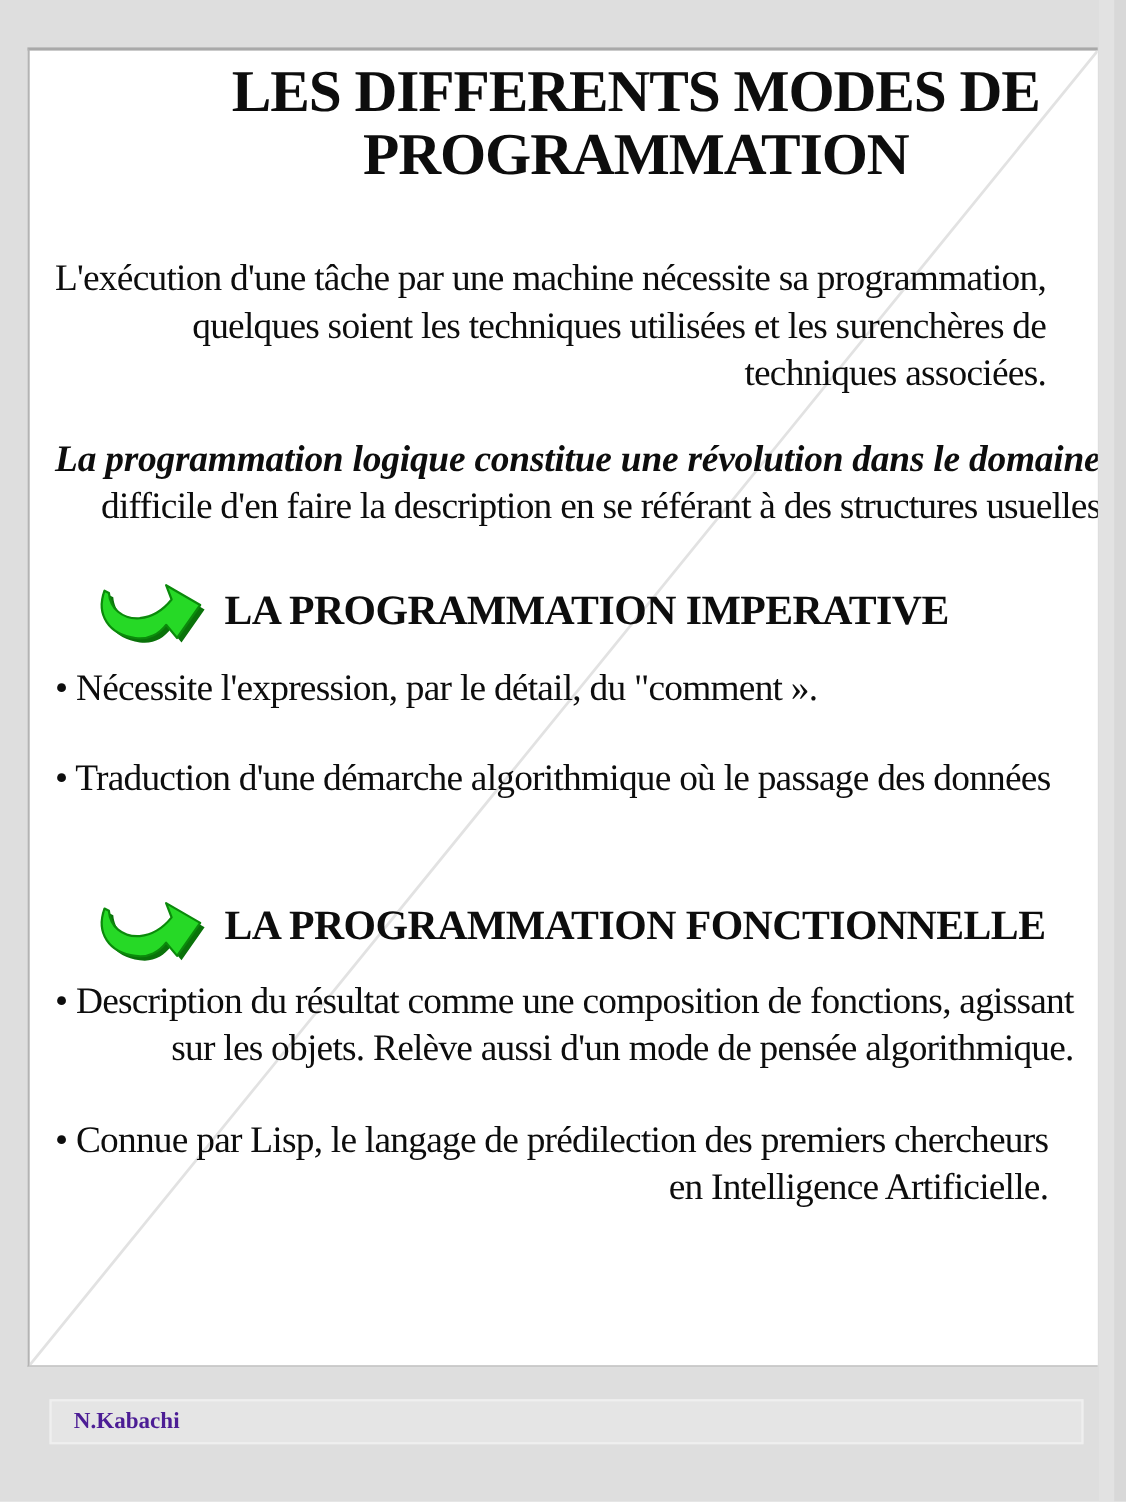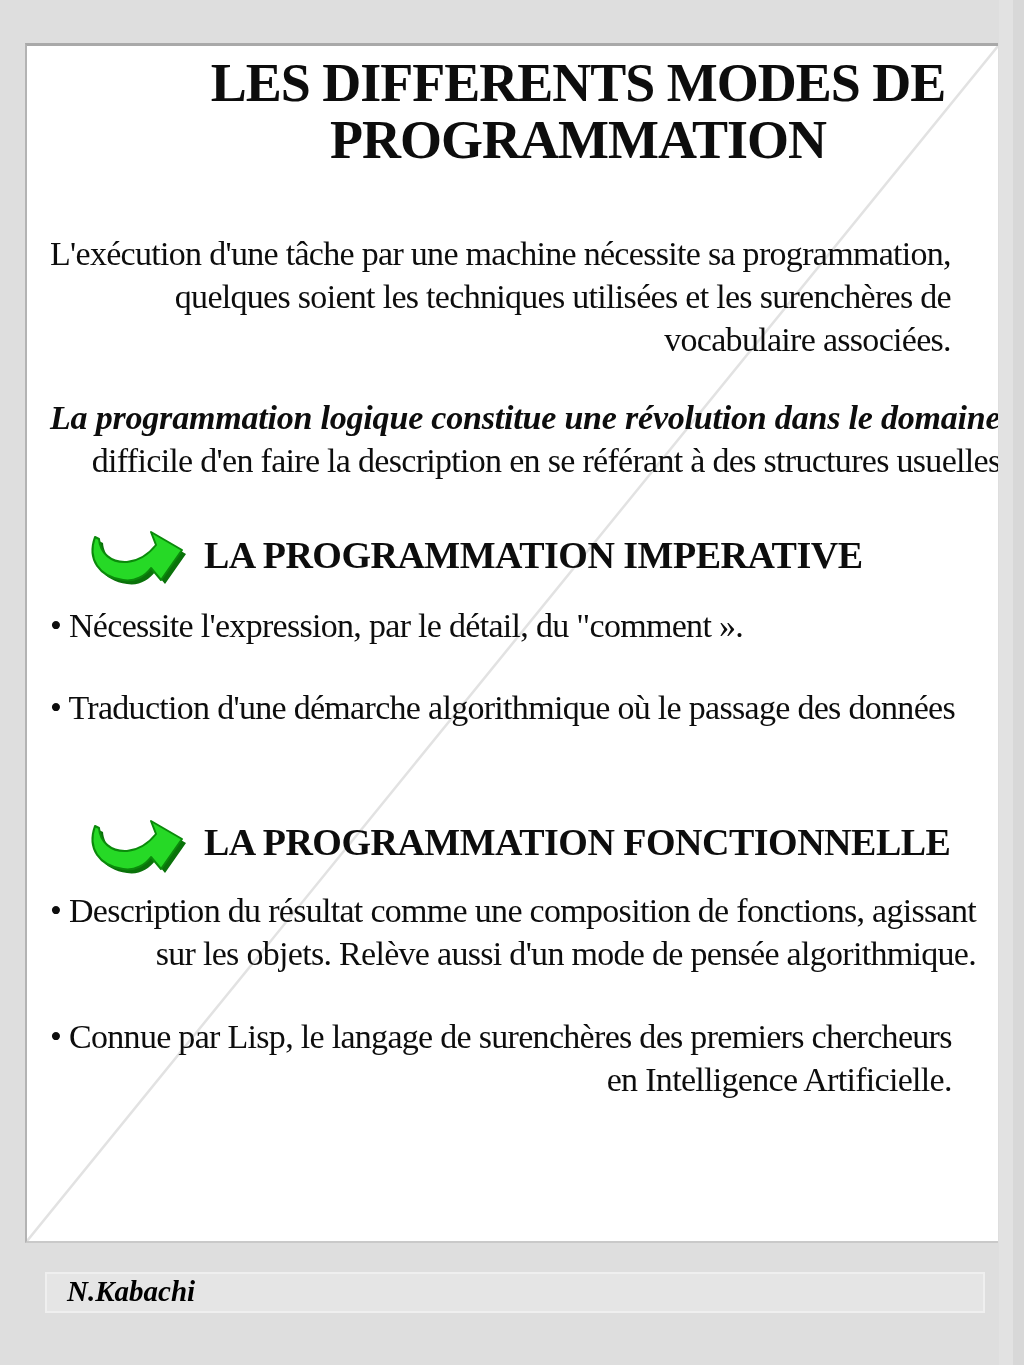--- a/index.html
+++ b/index.html
@@ -23,22 +23,22 @@
   .bold-italic{font-weight:bold;font-style:italic;letter-spacing:-0.2px;}
 
   .heading{position:absolute;left:165px;margin:12px;font-size:38px;line-height:44px;font-weight:bold;
            color:#0d0d0d;white-space:nowrap;letter-spacing:-0.5px;}
 
   .arrow{position:absolute;width:104px;height:74px;overflow:visible;}
   .arrow-fill{stroke:#0b8a0b;stroke-width:2;stroke-linejoin:round;}
 
   .footer-bar{position:absolute;left:45px;top:1272px;width:940px;height:41px;background:#e5e5e5;
               border:2px solid #efefef;box-sizing:border-box;}
-  .footer-text{display:block;padding-left:20px;font-size:29px;line-height:35px;font-weight:bold;
-               font-style:italic;color:#000000;white-space:nowrap;}
+  .footer-text{display:block;padding-left:20px;font-size:21px;line-height:35px;font-weight:bold;
+               color:#4c1d95;white-space:nowrap;}
 </style>
 </head>
 <body>
 
 <div class="page">
 
   <div class="edge-a"></div>
   <div class="edge-b"></div>
 
   <div class="slide">
@@ -48,21 +48,21 @@
     </svg>
 
     <h1 class="title">
       <span class="title-line">LES DIFFERENTS MODES DE</span>
       <span class="title-line">PROGRAMMATION</span>
     </h1>
 
     <div class="textblock" style="top:186px">
       <span class="body-line">L'exécution d'une tâche par une machine nécessite sa programmation,</span>
       <span class="body-line">quelques soient les techniques utilisées et les surenchères de</span>
-      <span class="body-line">vocabulaire associées.</span>
+      <span class="body-line">techniques associées.</span>
     </div>
 
     <div class="textblock" style="top:350px">
       <span class="body-line bold-italic">La programmation logique constitue une révolution dans le domaine</span>
       <span class="body-line">difficile d'en faire la description en se référant à des structures usuelles</span>
     </div>
 
     <svg class="arrow" style="left:58px;top:479px" viewBox="0 0 104 74">
       <path d="M10,12 C2,34 14,52 38,55 C50,57 60,51 66,43 L76,55 L97,25 L66,7 L71,20 C63,30 52,36 42,37 C26,38 15,28 14,14 Z" transform="translate(4,4)" fill="#0a720a"></path>
       <path class="arrow-fill" d="M10,12 C2,34 14,52 38,55 C50,57 60,51 66,43 L76,55 L97,25 L66,7 L71,20 C63,30 52,36 42,37 C26,38 15,28 14,14 Z" fill="#26d926"></path>
@@ -84,21 +84,21 @@
     </svg>
 
     <h2 class="heading" style="top:762px">LA PROGRAMMATION FONCTIONNELLE</h2>
 
     <div class="textblock" style="top:843px">
       <span class="body-line">• Description du résultat comme une composition de fonctions, agissant</span>
       <span class="body-line">sur les objets. Relève aussi d'un mode de pensée algorithmique.</span>
     </div>
 
     <div class="textblock" style="top:969px">
-      <span class="body-line">• Connue par Lisp, le langage de surenchères des premiers chercheurs</span>
+      <span class="body-line">• Connue par Lisp, le langage de prédilection des premiers chercheurs</span>
       <span class="body-line">en Intelligence Artificielle.</span>
     </div>
 
   </div>
 
   <div class="footer-bar">
     <span class="footer-text">N.Kabachi</span>
   </div>
 
 </div>

